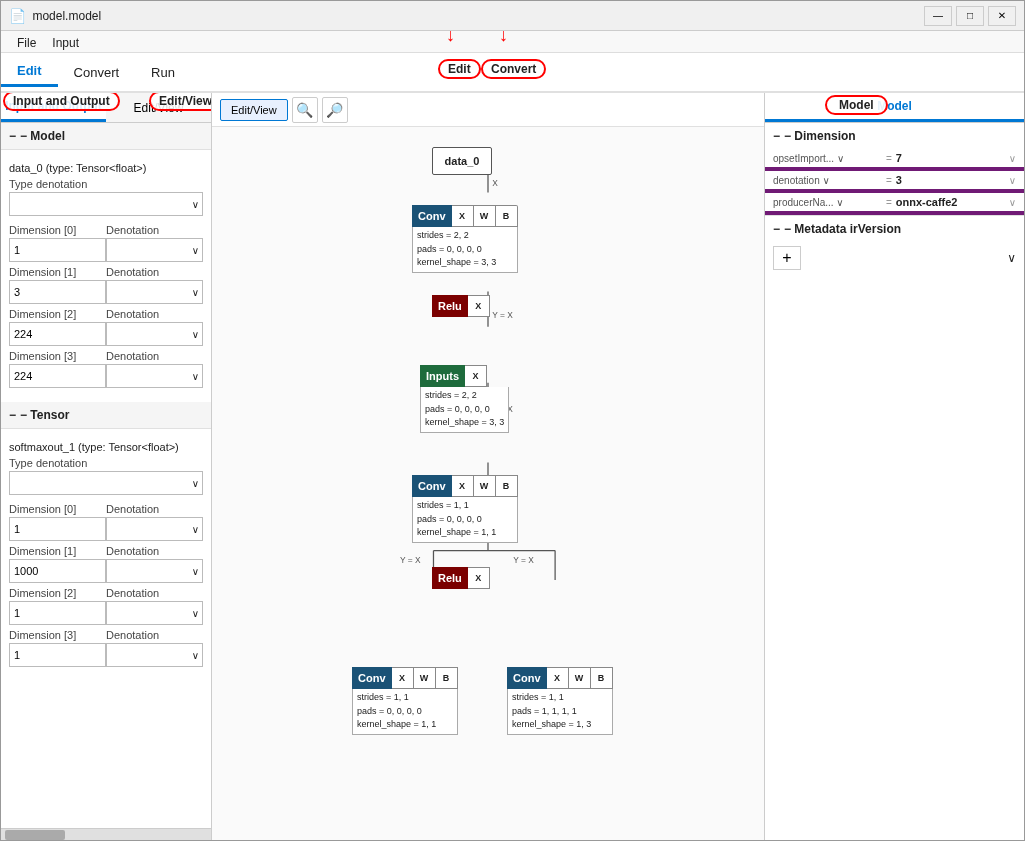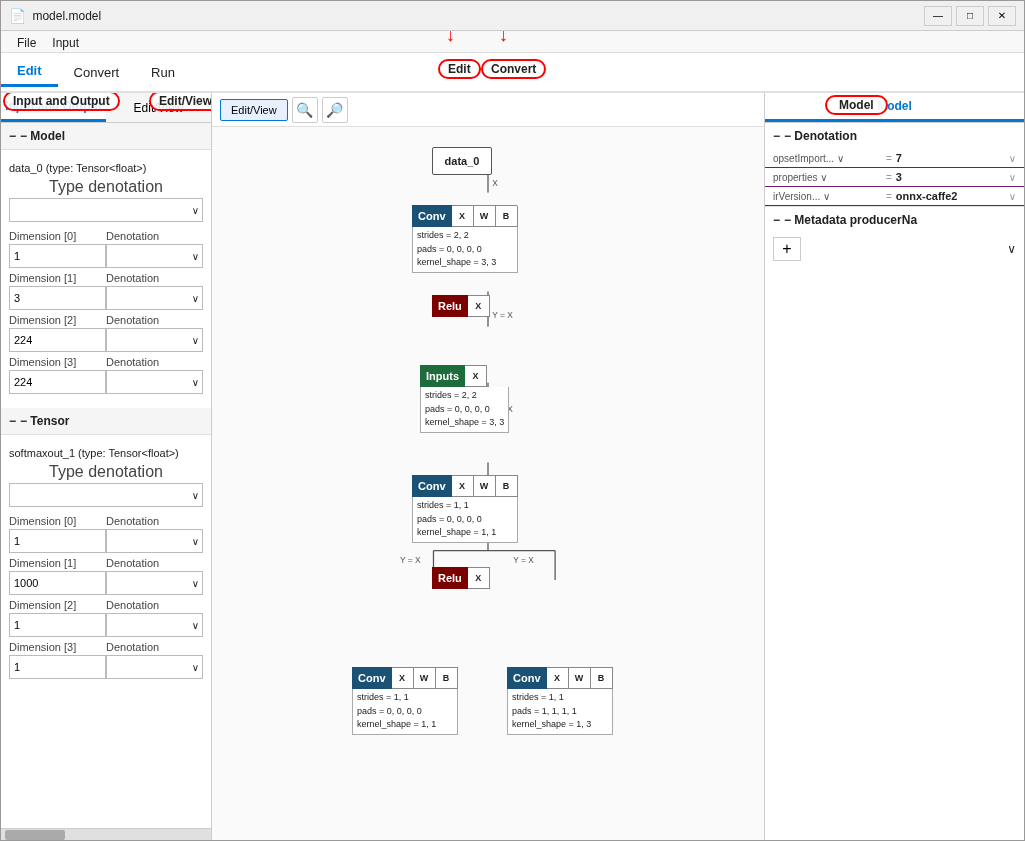--- a/index.html
+++ b/index.html
@@ -27,21 +27,21 @@
     
     .left-panel { width: 211px; border-right: 1px solid #ccc; display: flex; flex-direction: column; overflow-y: auto; background: #fff; }
     .panel-header-tabs { display: flex; border-bottom: 1px solid #ccc; }
     .panel-tab { flex: 1; text-align: center; padding: 6px 4px; font-size: 12px; cursor: pointer; background: #f5f5f5; border: none; }
     .panel-tab.active { background: #fff; border-bottom: 3px solid #0078d4; color: #0078d4; font-weight: 600; }
 
     .section-header { display: flex; align-items: center; gap: 4px; padding: 6px 8px; font-size: 12px; font-weight: 600; background: #f5f5f5; border-bottom: 1px solid #e0e0e0; cursor: pointer; }
     .section-content { padding: 6px 8px; }
     .tensor-label { font-size: 11px; font-weight: 400; margin: 6px 0 4px 0; }
 
-    .type-denotation-label { font-size: 16px; color: #444; margin: 4px 0 2px 0; text-align: center; }
+    .type-denotation-label { font-size: 11px; color: #444; margin: 4px 0 2px 0; }
     .dropdown { width: 100%; height: 24px; border: 1px solid #bbb; background: #fff; font-size: 11px; padding: 0 4px; appearance: none; cursor: pointer; }
     .dropdown-container { position: relative; width: 100%; }
     .dropdown-arrow { position: absolute; right: 4px; top: 50%; transform: translateY(-50%); font-size: 10px; pointer-events: none; }
 
     .dim-row { display: grid; grid-template-columns: 1fr 1fr; margin-bottom: 4px; }
     .dim-label { font-size: 11px; color: #444; margin-bottom: 2px; }
     .dim-input { height: 24px; border: 1px solid #bbb; background: #fff; font-size: 11px; padding: 0 4px; width: 100%; }
     .dim-dropdown-container { position: relative; }
 
     
@@ -54,21 +54,21 @@
 
     .graph-area { position: relative; width: 100%; height: calc(100% - 34px); overflow: hidden; }
 
     
     .right-panel { width: 260px; border-left: 1px solid #ccc; background: #fff; display: flex; flex-direction: column; overflow-y: auto; }
     .right-panel-header { display: flex; border-bottom: 1px solid #ccc; }
     .right-tab { flex: 1; text-align: center; padding: 6px; font-size: 12px; cursor: pointer; background: #f5f5f5; border: none; }
     .right-tab.active { background: #fff; border-bottom: 3px solid #0078d4; color: #0078d4; font-weight: 600; }
 
     .prop-section-header { display: flex; align-items: center; gap: 4px; padding: 6px 8px; font-size: 12px; font-weight: 600; cursor: pointer; }
-    .prop-row { display: grid; grid-template-columns: 1fr auto 1fr auto; align-items: center; padding: 3px 8px; gap: 4px; font-size: 11px; border-bottom: 1px solid #701a75; }
+    .prop-row { display: grid; grid-template-columns: 1fr auto 1fr auto; align-items: center; padding: 3px 8px; gap: 4px; font-size: 11px; border-bottom: 4px solid #701a75; }
     .prop-eq { color: #999; font-size: 10px; }
     .prop-val { color: #222; font-weight: 600; }
     .prop-chevron { color: #999; font-size: 10px; cursor: pointer; }
     .prop-dropdown { font-size: 10px; cursor: pointer; color: #555; }
 
     .meta-section-header { display: flex; align-items: center; gap: 4px; padding: 6px 8px; font-size: 12px; font-weight: 600; cursor: pointer; border-top: 1px solid #e0e0e0; }
     .add-meta-btn { display: flex; align-items: center; justify-content: center; width: 28px; height: 24px; margin: 4px 8px; border: 1px solid #ccc; background: none; cursor: pointer; font-size: 16px; }
 
     
     .graph-svg { position: absolute; top: 0; left: 0; width: 100%; height: 100%; pointer-events: none; }
@@ -382,45 +382,45 @@
       <div style="position:relative;">
         <div class="right-panel-header">
           <button class="right-tab active">Model</button>
         </div>
 
         <div style="position:absolute; top:2px; left:60px; border:2.5px solid red; border-radius:16px; padding:1px 12px; font-size:12px; font-weight:600; background:rgba(255,255,255,0.9); pointer-events:none;">Model</div>
       </div>
 
       <div class="prop-section-header">
         <span>−</span>
-        <span>− Denotation</span>
+        <span>− Dimension</span>
       </div>
 
       <div class="prop-row">
         <span class="prop-dropdown">opsetImport... ∨</span>
         <span class="prop-eq">=</span>
         <span class="prop-val">7</span>
         <span class="prop-chevron">∨</span>
       </div>
       <div class="prop-row">
-        <span class="prop-dropdown">properties ∨</span>
+        <span class="prop-dropdown">denotation ∨</span>
         <span class="prop-eq">=</span>
         <span class="prop-val">3</span>
         <span class="prop-chevron">∨</span>
       </div>
       <div class="prop-row">
-        <span class="prop-dropdown">irVersion... ∨</span>
+        <span class="prop-dropdown">producerNa... ∨</span>
         <span class="prop-eq">=</span>
         <span class="prop-val">onnx-caffe2</span>
         <span class="prop-chevron">∨</span>
       </div>
 
       <div class="meta-section-header">
         <span>−</span>
-        <span>− Metadata producerNa</span>
+        <span>− Metadata irVersion</span>
       </div>
       <div style="display:flex; align-items:center; padding: 4px 8px; gap:4px;">
         <button class="add-meta-btn" style="margin:0;">+</button>
         <span style="margin-left:auto; font-size:12px; cursor:pointer;">∨</span>
       </div>
 
     </div>
   </div>
 </div>
 

